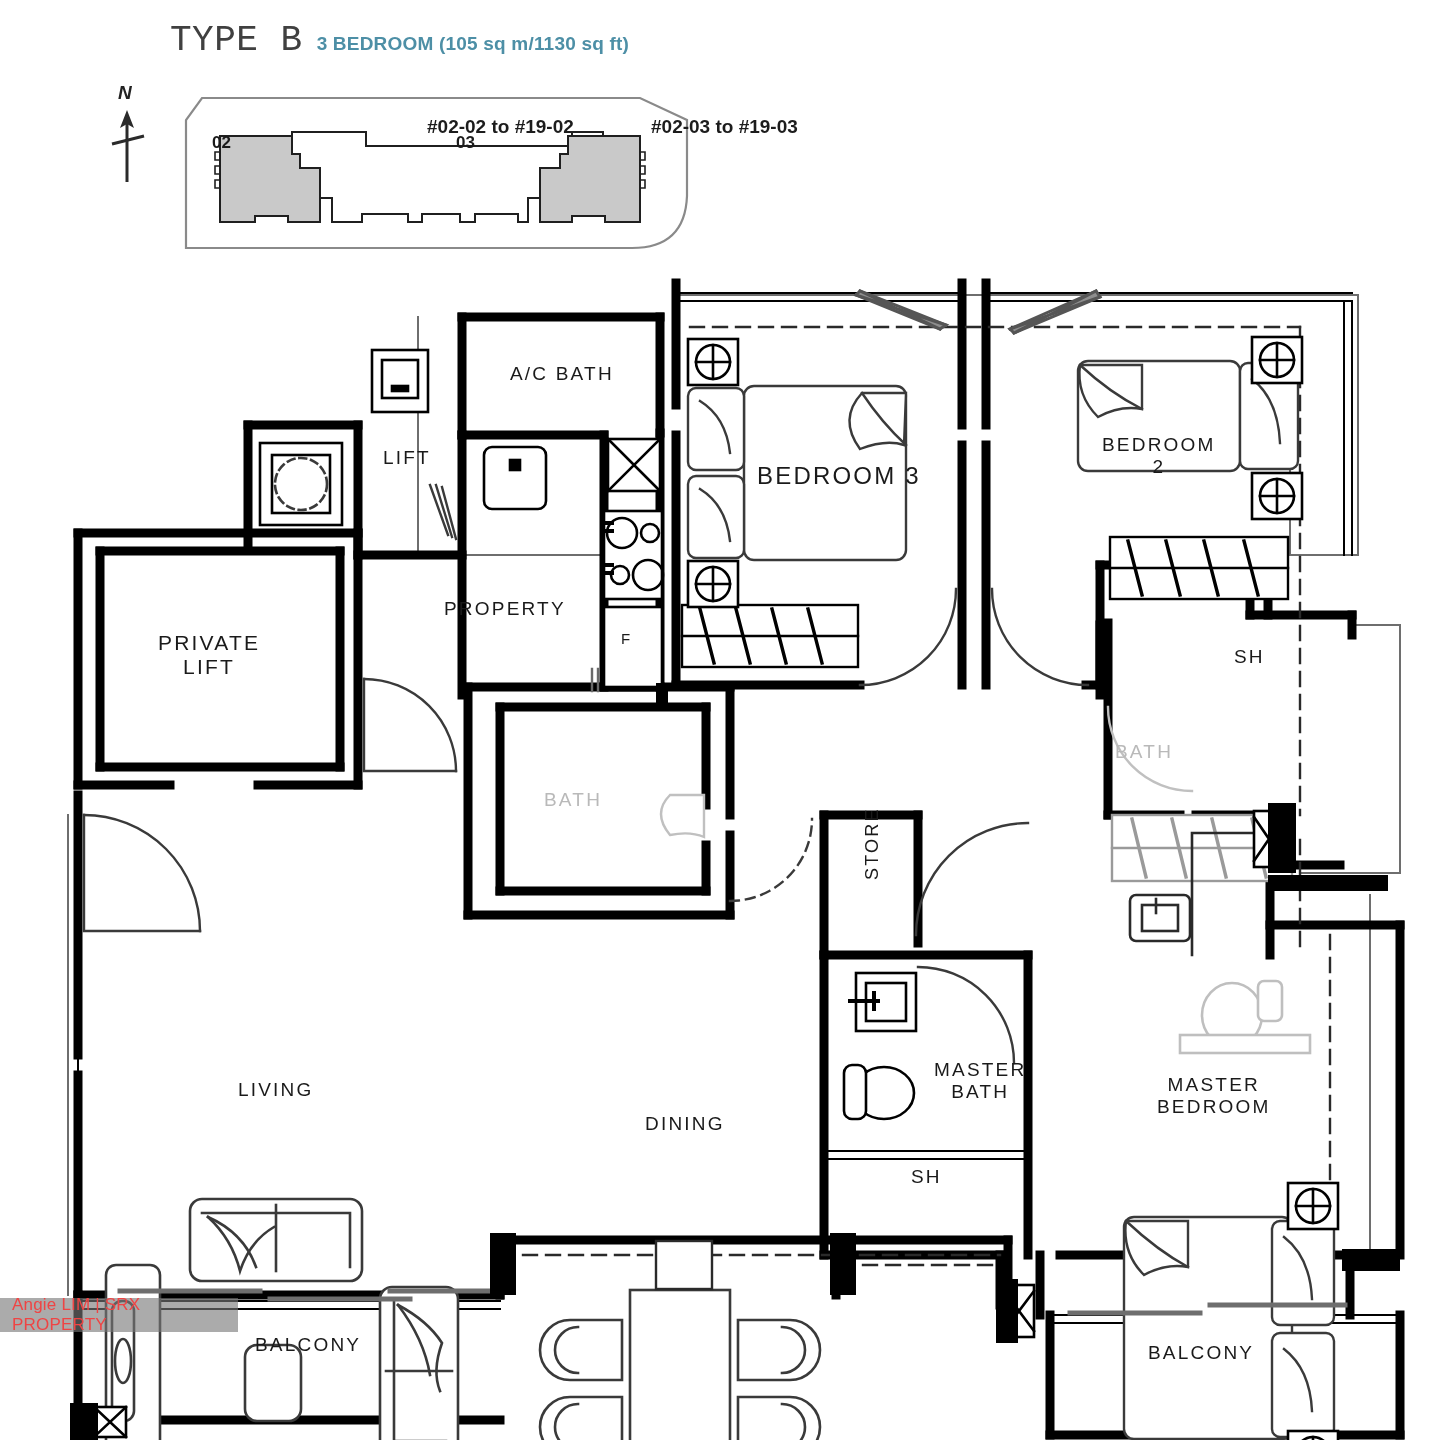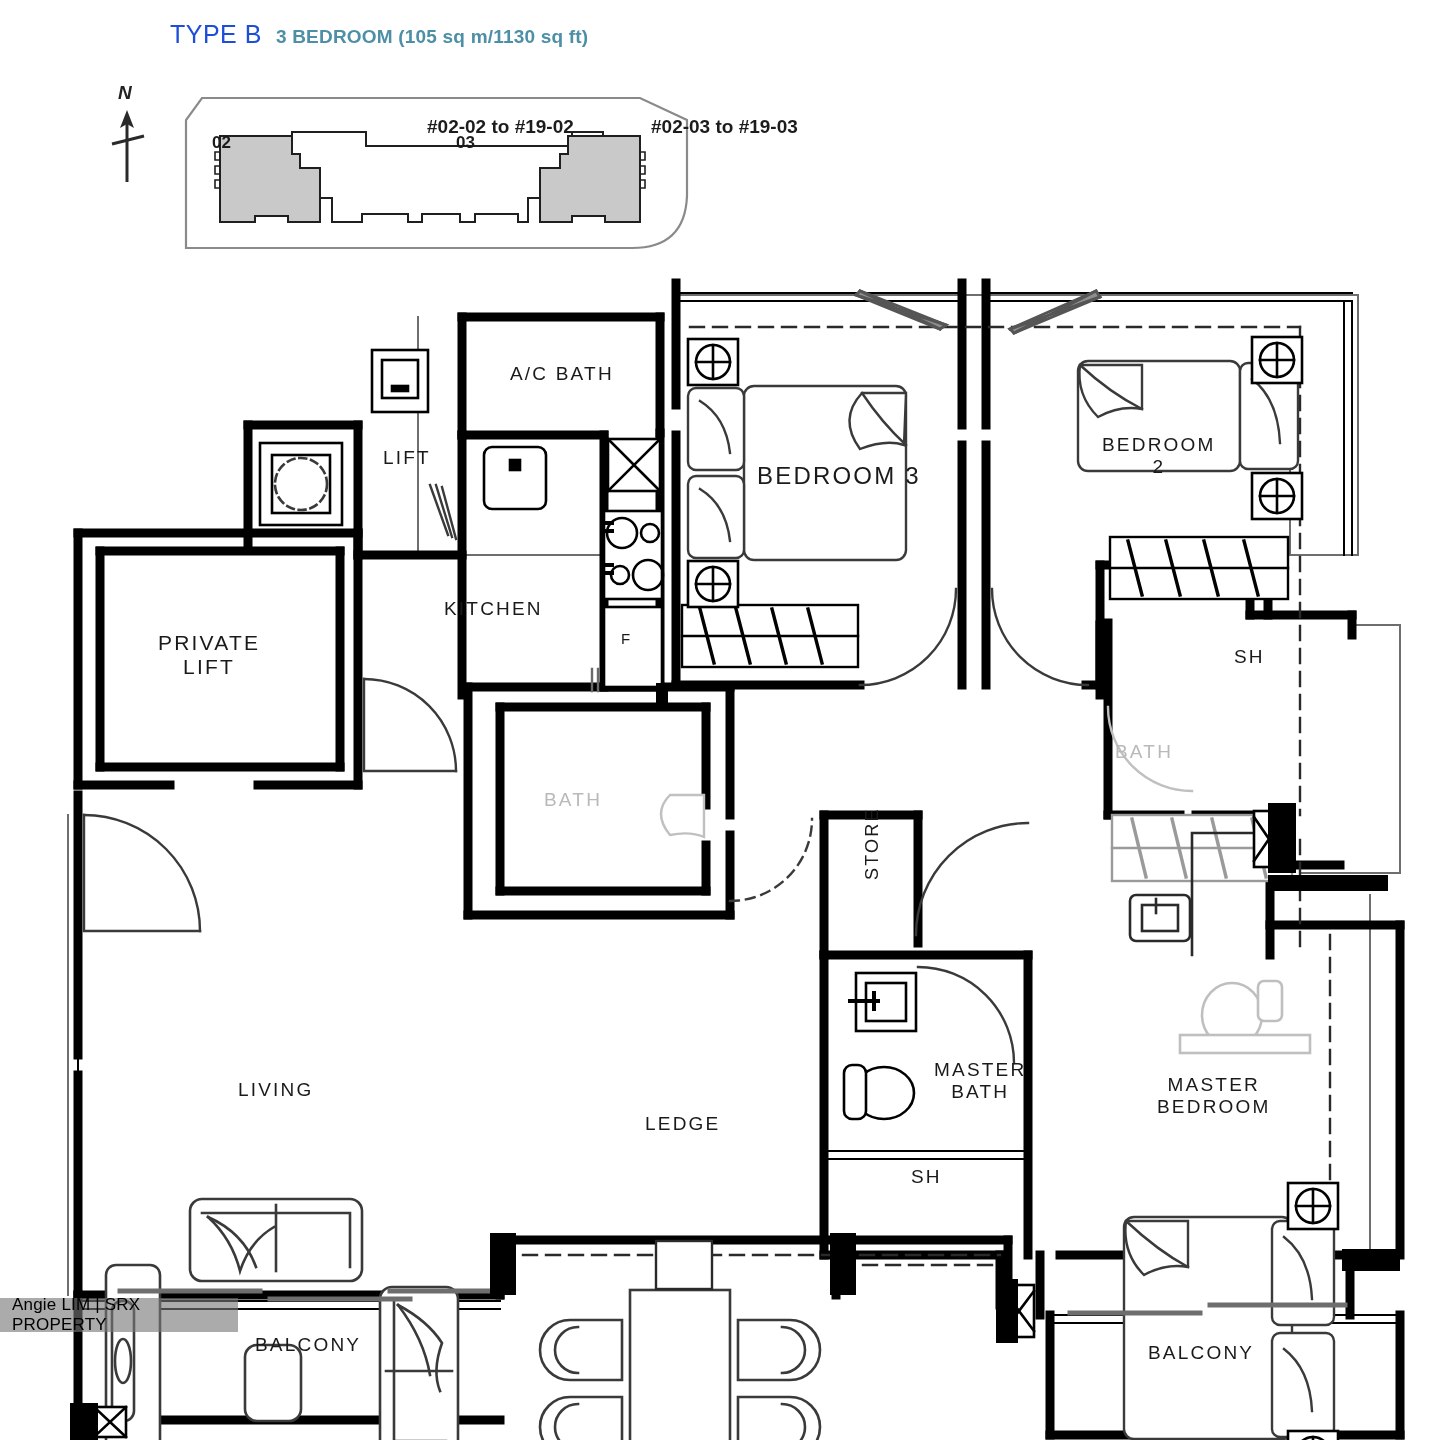--- a/index.html
+++ b/index.html
@@ -1,21 +1,21 @@
 <!DOCTYPE html>
 <html><head>
 <meta charset="utf-8">
 <style>
   html,body{margin:0;padding:0;background:#fff;}
   body{font-family:"Liberation Sans", sans-serif;}
   #page{position:relative;width:1440px;height:1440px;background:#ffffff;overflow:hidden;}
 
   
   #header{position:absolute;left:170px;top:20px;display:flex;align-items:baseline;gap:14px;}
-  #type-label{font-size:25px;letter-spacing:.5px;color:#1d4ed8;font-weight:400;}
+  #type-label{font-size:36px;letter-spacing:.5px;color:#404040;font-weight:400;font-family:Liberation Mono, monospace;}
   #type-desc{font-size:19px;color:#4d8fa6;letter-spacing:.2px;font-weight:600;text-align:center;}
 
   
   #keyplan{position:absolute;left:180px;top:80px;width:520px;height:175px;}
   #kp-outline{position:absolute;inset:0;}
   #kp-units{position:absolute;left:200px;top:40px;display:flex;gap:30px;font-size:19px;font-weight:700;color:#1c1c1c;white-space:nowrap;}
   #kp-u2{position:absolute;left:32px;top:37px;}
   #kp-u3{position:absolute;left:276px;top:37px;}
   .kp-num{position:absolute;font-size:17px;font-weight:700;color:#1b1b1b;margin-top:16px;}
 
@@ -28,21 +28,21 @@
   
   .rlbl{position:absolute;font-family:"Liberation Sans",sans-serif;color:#1a1a1a;
         letter-spacing:2.2px;white-space:nowrap;text-align:center;line-height:1.15;}
   .rlbl.faded{color:#b9b9b9;}
   .rlbl.vert{transform:rotate(-90deg);transform-origin:left top;}
 
   
   #watermark{position:absolute;left:0;top:1298px;width:238px;height:34px;
              background:rgba(120,120,120,.62);display:flex;align-items:center;padding-left:12px;
              box-sizing:border-box;}
-  #watermark span{color:#000000;font-size:17px;letter-spacing:.2px;}
+  #watermark span{color:#ef4444;font-size:17px;letter-spacing:.2px;}
 </style>
 </head>
 <body>
 
 <div id="page">
 
   <div id="header">
     <div id="type-label">TYPE B</div>
     <div id="type-desc">3 BEDROOM (105 sq m/1130 sq ft)</div>
   </div>
@@ -429,33 +429,33 @@
         <rect x="70" y="1148" width="28" height="38"></rect>
         <rect x="656" y="428" width="12" height="20"></rect>
       </g>
 
     </g>
   </svg>
 
   <div id="labels">
       <div class="rlbl" style="left: 510px; top: 363px; font-size: 19px;">A/C BATH</div>
       <div class="rlbl" style="left: 383px; top: 447px; font-size: 19px;">LIFT</div>
-      <div class="rlbl" style="left: 444px; top: 598px; font-size: 19px;">KITCHEN</div>
+      <div class="rlbl" style="left: 444px; top: 598px; font-size: 19px;">PROPERTY</div>
       <div class="rlbl" style="left: 621px; top: 630px; font-size: 15px;">F</div>
       <div class="rlbl" style="left: 158px; top: 631px; font-size: 21px; white-space: pre;">PRIVATE
 LIFT</div>
       <div class="rlbl" style="left: 757px; top: 462px; font-size: 24px;">BEDROOM 3</div>
       <div class="rlbl" style="left: 1102px; top: 434px; font-size: 19px; white-space: pre;">BEDROOM
 2</div>
       <div class="rlbl" style="left: 1234px; top: 646px; font-size: 19px;">SH</div>
       <div class="rlbl faded" style="left: 1115px; top: 741px; font-size: 19px;">BATH</div>
       <div class="rlbl faded" style="left: 544px; top: 789px; font-size: 19px;">BATH</div>
       <div class="rlbl vert" style="left: 862px; top: 880px; font-size: 18px;">STORE</div>
       <div class="rlbl" style="left: 238px; top: 1049px; font-size: 19px; margin-top: 30px;">LIVING</div>
-      <div class="rlbl" style="left: 645px; top: 1113px; font-size: 19px;">LEDGE</div>
+      <div class="rlbl" style="left: 645px; top: 1113px; font-size: 19px;">DINING</div>
       <div class="rlbl" style="left: 934px; top: 1059px; font-size: 19px; white-space: pre;">MASTER
 BATH</div>
       <div class="rlbl" style="left: 911px; top: 1166px; font-size: 19px;">SH</div>
       <div class="rlbl" style="left: 1157px; top: 1074px; font-size: 19px; white-space: pre;">MASTER
 BEDROOM</div>
       <div class="rlbl" style="left: 255px; top: 1334px; font-size: 19px;">BALCONY</div>
       <div class="rlbl" style="left: 1148px; top: 1342px; font-size: 19px;">BALCONY</div>
     </div>
 
   <div id="watermark">

